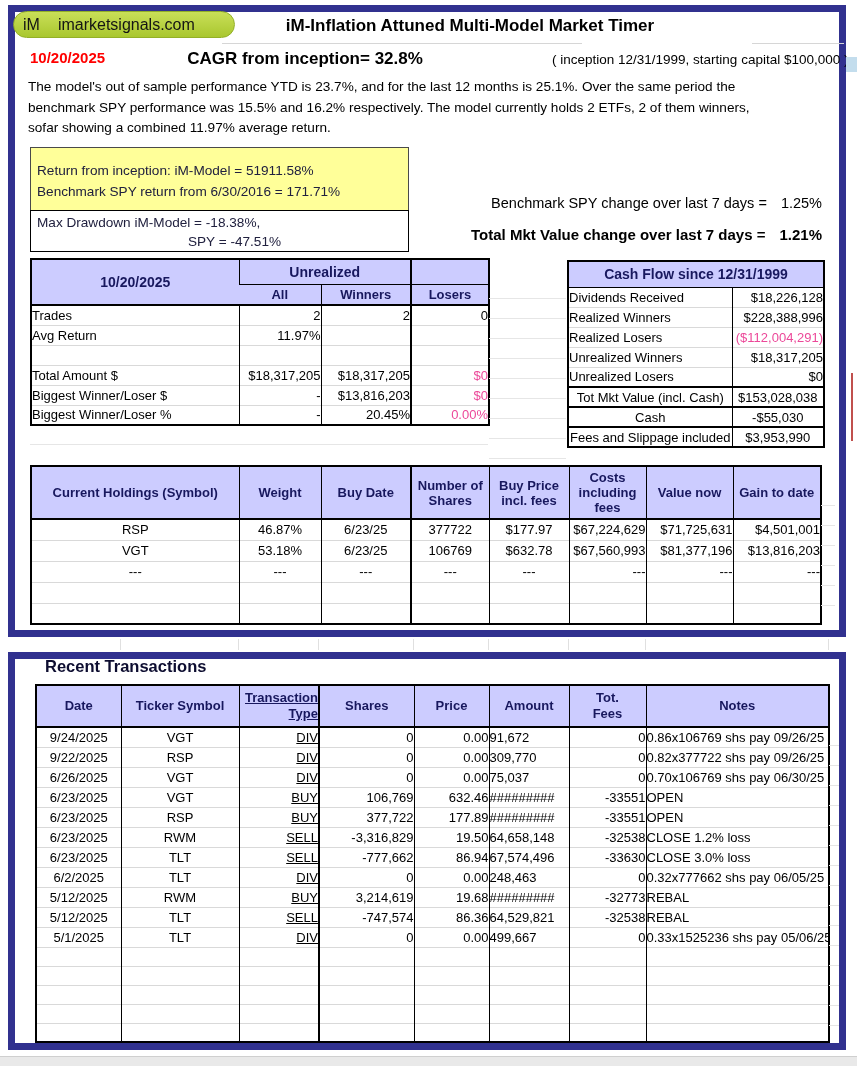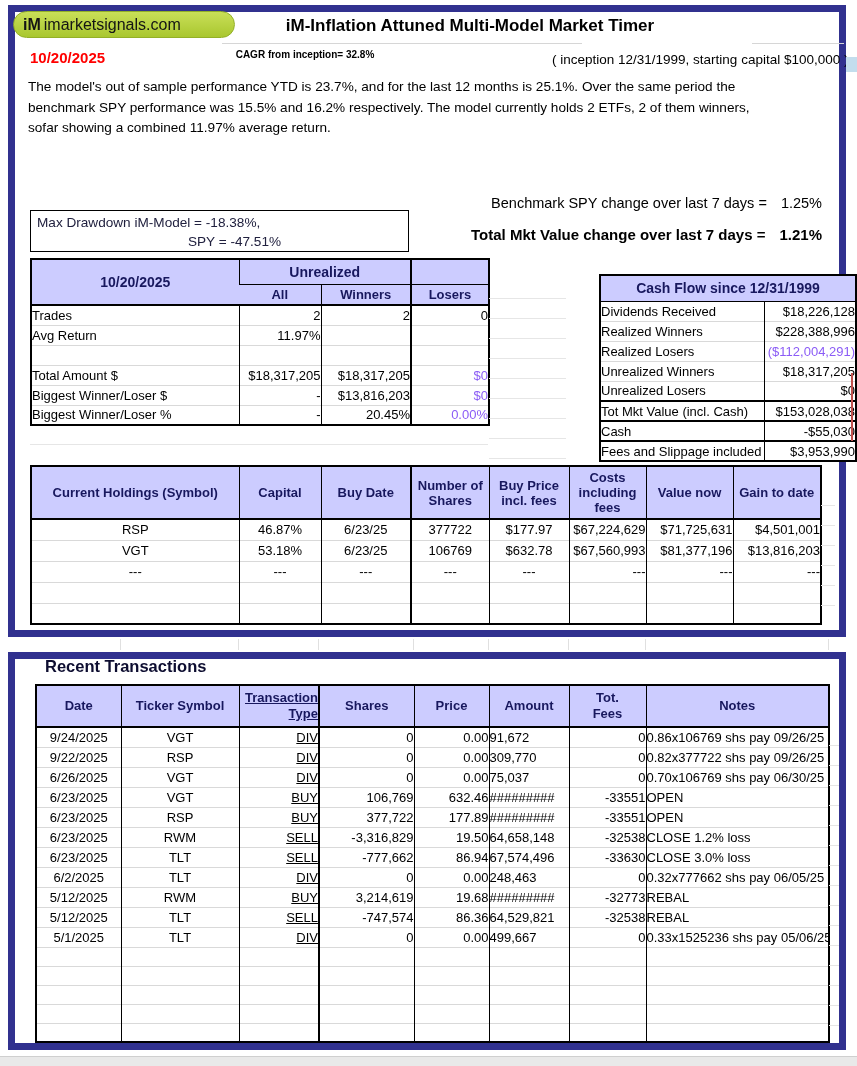--- a/index.html
+++ b/index.html
@@ -4,25 +4,25 @@
 <style>
   html,body{margin:0;padding:0;background:#fff;}
   .screen{position:relative;width:857px;height:1066px;background:#ffffff;overflow:hidden;
           font-family:"Liberation Sans", sans-serif;color:#000;}
   .panel{position:absolute;border:7px solid #31318f;background:#fff;}
   
   .logo{position:absolute;left:13px;top:11px;width:222px;height:27px;border-radius:14px;
         background:linear-gradient(#c9df58,#a9c72f);border:1px solid #93b027;
         display:flex;align-items:center;padding-left:9px;box-sizing:border-box;
         font-size:16px;color:#141414;}
-  .logo b{margin-right:3px;font-weight:bold;}
+  .logo b{margin-right:18px;font-weight:normal;}
   .page-title{position:absolute;left:250px;top:16px;width:440px;text-align:center;
         font-size:17px;font-weight:bold;}
   .date-red{position:absolute;left:30px;top:49px;font-size:15px;font-weight:bold;color:#ff0000;}
-  .cagr{position:absolute;left:150px;top:49px;width:310px;text-align:center;font-size:10px;font-weight:bold;}
+  .cagr{position:absolute;left:150px;top:49px;width:310px;text-align:center;font-size:17px;font-weight:bold;}
   .inception-note{position:absolute;left:552px;top:52px;font-size:13.5px;}
   .intro{position:absolute;left:28px;top:77px;width:806px;font-size:13.6px;line-height:20.5px;}
   .ybox{position:absolute;left:30px;top:147px;width:379px;height:64px;background:#ffff99;
         border:1px solid #4a4a4a;box-sizing:border-box;padding:12px 0 0 6px;
         font-size:13.6px;line-height:21px;color:#21213f;}
   .ddbox{position:absolute;left:30px;top:210px;width:379px;height:42px;background:#fff;
         border:1px solid #000;box-sizing:border-box;padding-top:2px;
         font-size:13.6px;line-height:19px;color:#21213f;}
   .ddbox .l1{padding-left:6px;}
   .ddbox .l2{text-align:center;text-indent:30px;}
@@ -33,24 +33,24 @@
   .tbl{position:absolute;border-collapse:collapse;table-layout:fixed;font-size:13px;
        background:#fff;border:2px solid #000;}
   .tbl td{overflow:hidden;white-space:nowrap;padding:0;border-left:1px solid #000;}
   .tbl tr td:first-child{border-left:none;}
   .bl2{border-left:2px solid #000 !important;}
   .lav{background:#ccccff;color:#18185e;font-weight:bold;text-align:center;}
   .f14{font-size:14px;}
   .hb{border-bottom:2px solid #000;}
   .hb1{border-bottom:1px solid #000;}
   .tbl tbody tr+tr td{border-top:1px solid #d9d9d9;}
-  .sep td{border-top:2px solid #000 !important;}
+  .sep td{border-top:2px solid #000 !important;text-align:center;}
   .lbl{text-align:left;padding-left:3px;}
   .num{text-align:right;padding-right:3px;}
-  .red{color:#8b5cf6;}
+  .red{color:#ec4899;}
   .c{text-align:center;}
   .tl{text-align:right;padding-left:3px;text-decoration:underline;}
   .nl{text-align:left;padding-left:3px;}
   .rs{text-align:right;padding-right:10px;}
   .rp{text-align:right;padding-right:16px;}
   .ra{padding-right:5px;}
   .rf{text-align:right;padding-right:16px;}
   #tbl-unreal thead tr.h1{height:25px;} #tbl-unreal thead tr.h2{height:21px;}
   #tbl-unreal tbody tr{height:20px;}
   #tbl-cash thead tr{height:26px;} #tbl-cash tbody tr{height:20px;}
@@ -88,20 +88,24 @@
   <div class="date-red">10/20/2025</div>
   <div class="cagr">CAGR from inception= 32.8%</div>
   <div class="inception-note">( inception 12/31/1999,  starting capital $100,000 )</div>
 
   <div class="intro">
     <div>The model's out of sample performance YTD is 23.7%, and for the last 12 months is 25.1%. Over the same period the</div>
     <div>benchmark SPY performance was  15.5% and 16.2% respectively. The model currently holds 2 ETFs, 2 of them winners,</div>
     <div>sofar showing a combined 11.97% average return.</div>
   </div>
 
+  <div class="ybox">
+    <div>Return from inception: iM-Model =  51911.58%</div>
+    <div>Benchmark SPY return from 6/30/2016 =  171.71%</div>
+  </div>
 
   <div class="ddbox">
     <div class="l1">Max Drawdown iM-Model =  -18.38%,</div>
     <div class="l2">SPY =  -47.51%</div>
   </div>
 
   <div class="sevenday" style="left:360px;top:195px;">
     <span>Benchmark SPY change over last 7 days =</span><span class="val">1.25%</span>
   </div>
   <div class="sevenday bold" style="left:360px;top:226px;">
@@ -160,21 +164,21 @@
       </tr>
       <tr>
         <td class="lbl">Biggest Winner/Loser %</td>
         <td class="num">-</td>
         <td class="num">20.45%</td>
         <td class="num bl2 red">0.00%</td>
       </tr>
     </tbody>
   </table>
 
-  <table class="tbl" id="tbl-cash" style="left:567px;top:274px;width:256px;margin-left:32px;">
+  <table class="tbl" id="tbl-cash" style="left:567px;top:260px;width:256px;">
     <colgroup>
         <col style="width:164px">
         <col style="width:92px">
       </colgroup>
     <thead>
       <tr>
         <td colspan="2" class="lav f14 hb1">Cash Flow since 12/31/1999</td>
       </tr>
     </thead>
     <tbody>
@@ -223,21 +227,21 @@
         <col style="width:90px">
         <col style="width:78px">
         <col style="width:80px">
         <col style="width:77px">
         <col style="width:87px">
         <col style="width:88px">
       </colgroup>
     <thead>
       <tr>
         <td class="lav hb">Current Holdings  (Symbol)</td>
-        <td class="lav hb">Capital</td>
+        <td class="lav hb">Weight</td>
         <td class="lav hb">Buy Date</td>
         <td class="lav hb bl2">Number of Shares</td>
         <td class="lav hb">Buy Price incl. fees</td>
         <td class="lav hb">Costs including fees</td>
         <td class="lav hb">Value now</td>
         <td class="lav hb">Gain to date</td>
       </tr>
     </thead>
     <tbody>
         <tr>

